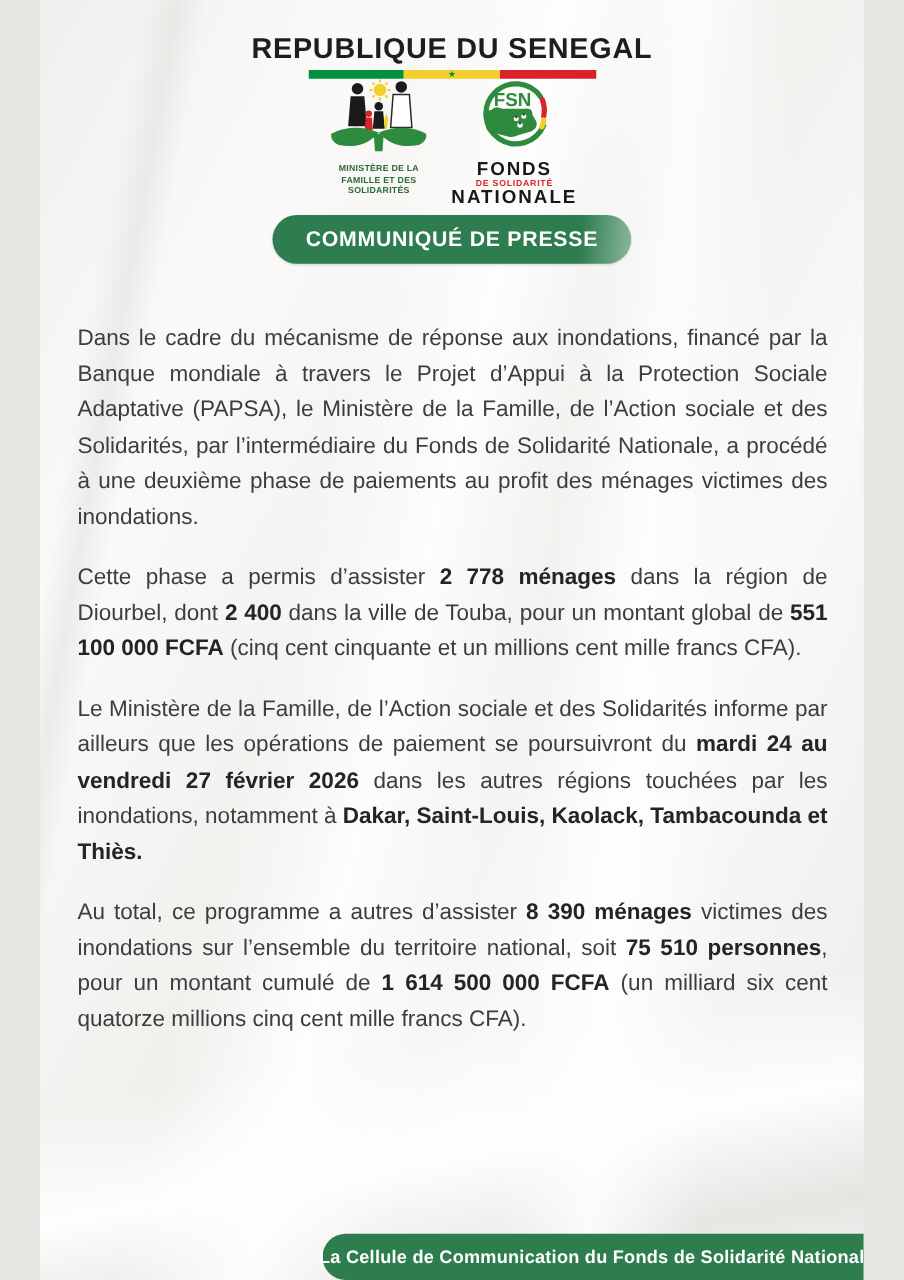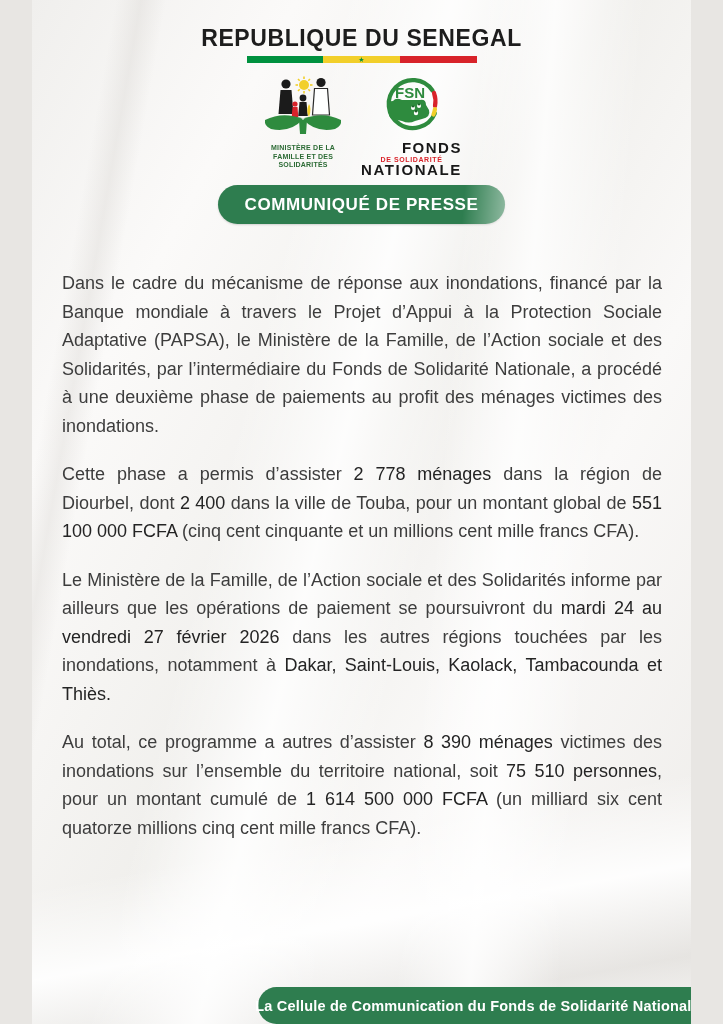--- a/index.html
+++ b/index.html
@@ -64,34 +64,33 @@
     letter-spacing: 0.3px;
   }
 
   
   .logos {
     position: relative;
     display: flex;
     justify-content: center;
     align-items: flex-start;
     gap: 16px;
-    margin-top: 13px;
     height: 94px;
   }
   .logo { margin: 0; text-align: center; }
   .logo figcaption { margin-top: 2px; }
   .ministry-caption div {
     font-size: 7px;
     font-weight: 700;
     letter-spacing: 0.2px;
     line-height: 8.5px;
     color: #2c6b35;
   }
   .fsn-caption .fonds {
-    font-size: 15px; font-weight: 800; letter-spacing: 1.5px; color: #181818; line-height: 15px; text-align: right;
+    font-size: 15px; font-weight: 800; letter-spacing: 1.5px; color: #181818; line-height: 15px;
   }
   .fsn-caption .desol {
     font-size: 7px; font-weight: 800; letter-spacing: 0.6px; color: var(--fsn-red, #d8232a); line-height: 9px;
   }
   .fsn-caption .natio {
     font-size: 15px; font-weight: 700; letter-spacing: 1.6px; color: #181818; line-height: 11px;
   }
 
   
   .pill-row { text-align: center; margin-top: 15px; }
@@ -110,21 +109,21 @@
   
   .body-text {
     position: relative;
     margin: 45px 29px 0 30px;
     font-size: 18px;
     line-height: 28.5px;
     text-align: justify;
     color: var(--text-color, #3d3d3d);
   }
   .body-text p { margin: 0 0 20px 0; }
-  .body-text .bold { font-weight: 400; color: #242424; margin-top: 42px; }
+  .body-text .bold { font-weight: 700; color: #242424; margin-top: 42px; }
 
   
   .footer {
     position: absolute;
     right: 0; bottom: 0;
     width: 433px;
     height: 37px;
     background: var(--brand-green, #2e7d4f);
     border-radius: 19px 0 0 19px;
     display: flex;

